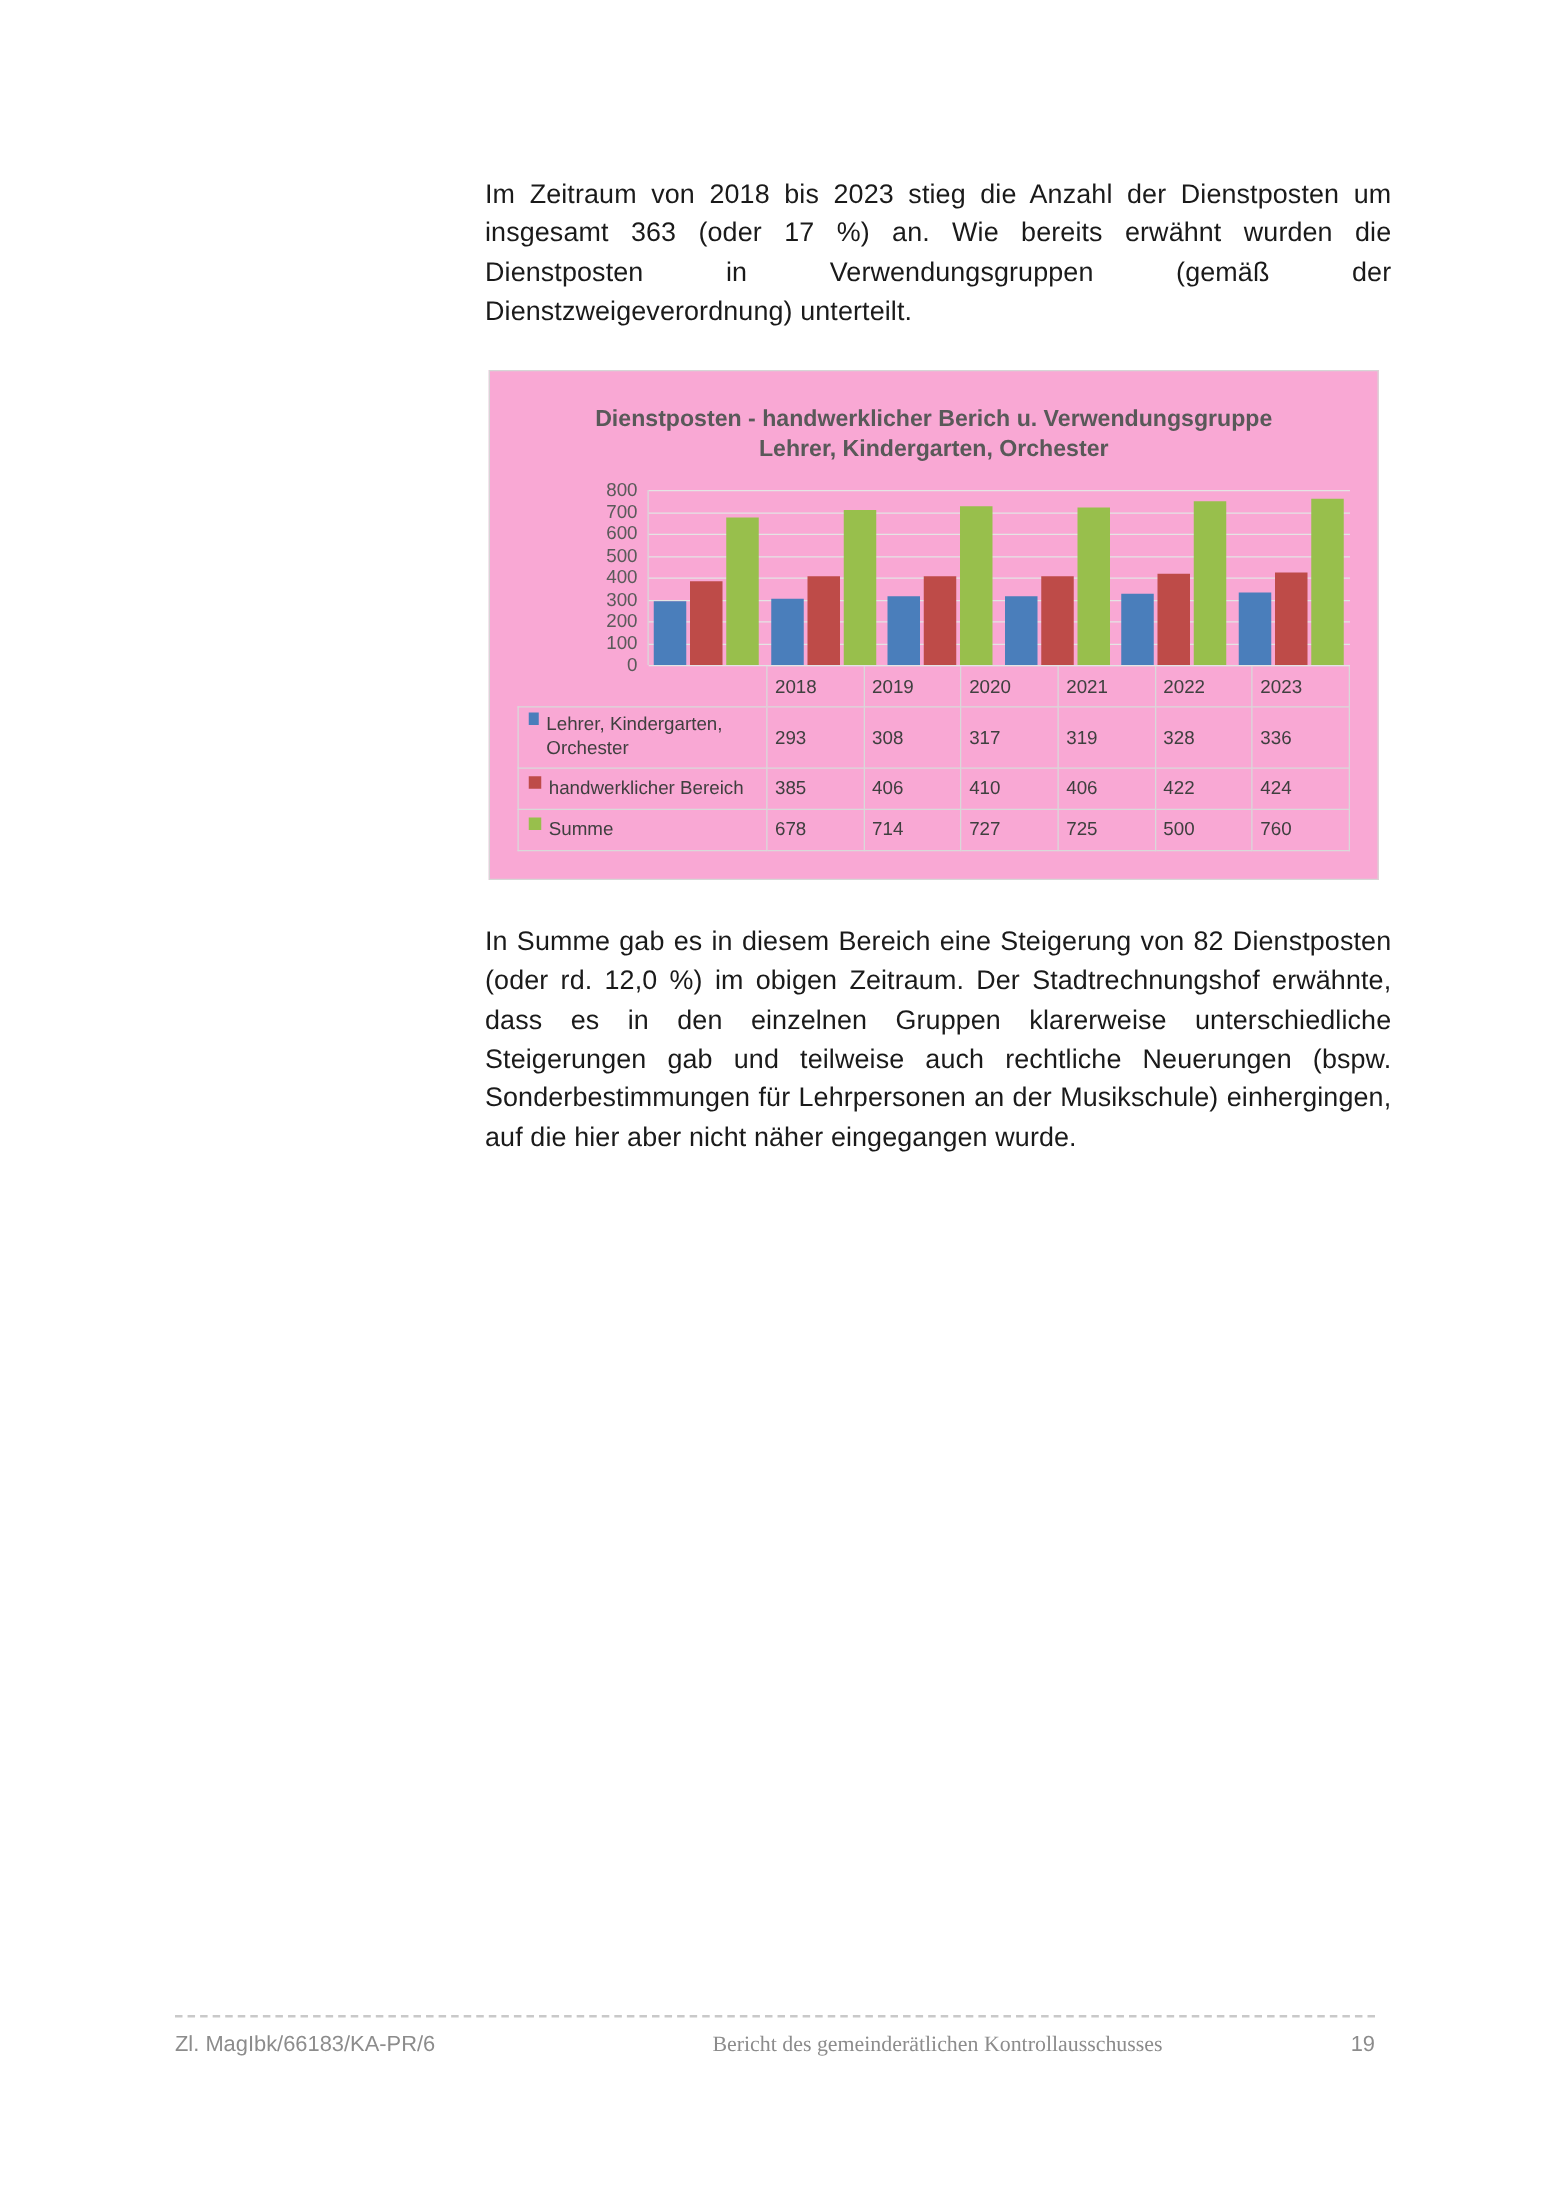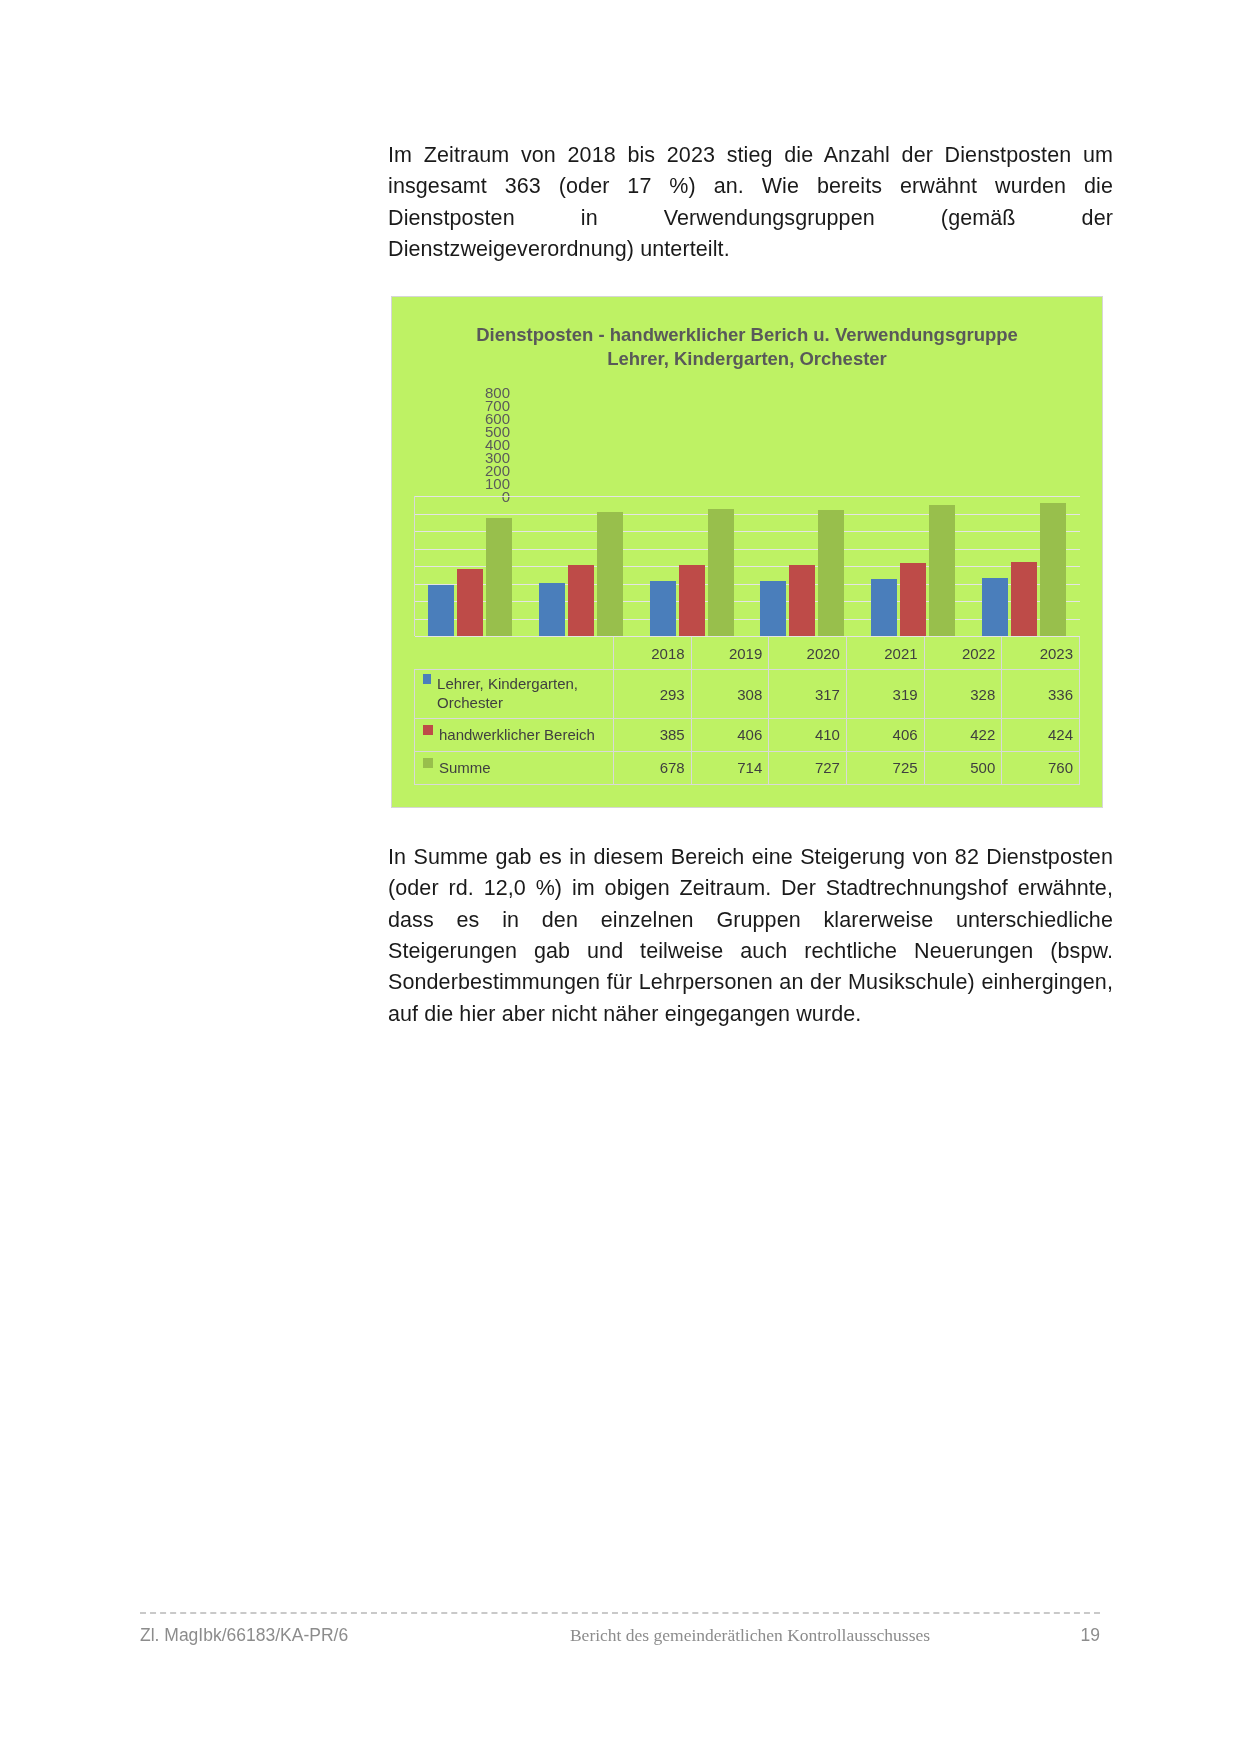--- a/index.html
+++ b/index.html
@@ -34,37 +34,37 @@
     text-align: justify;
     text-justify: inter-word;
     letter-spacing: 0.1px;
   }
   
   .figure {
     margin: 18px 0 34px 0;
     width: 712px;
     box-sizing: border-box;
     border: 1px solid #d6d6d6;
-    background: #bef264;
+    background: #f9a8d4;
     padding: 18px 22px 22px 22px;
     position: relative;
     left: 3px;
   }
   .chart-title {
     text-align: center;
     font-size: 18.5px;
     font-weight: bold;
     color: #595959;
     line-height: 1.35;
     margin: 8px 0 6px 0;
     font-family: "Liberation Sans", sans-serif;
   }
   .plot-wrap {
     display: flex;
-    flex-direction: column;
+    flex-direction: row;
     margin-top: 20px;
   }
   .y-axis {
     width: 104px;
     position: relative;
     height: 140px;
     flex: 0 0 104px;
   }
   .y-axis .ytick {
     position: absolute;
@@ -108,21 +108,21 @@
   table.data {
     border-collapse: collapse;
     width: 100%;
     margin-top: 0;
     font-size: 15px;
     color: #3f3f3f;
   }
   table.data td {
     border: 1px solid #d9d9d9;
     padding: 5px 6px;
-    text-align: right;
+    text-align: left;
     height: 22px;
   }
   table.data td.rowhead {
     width: 184px;
     text-align: left;
     padding-left: 8px;
     white-space: normal;
     line-height: 1.25;
   }
   table.data tr.axis td {

